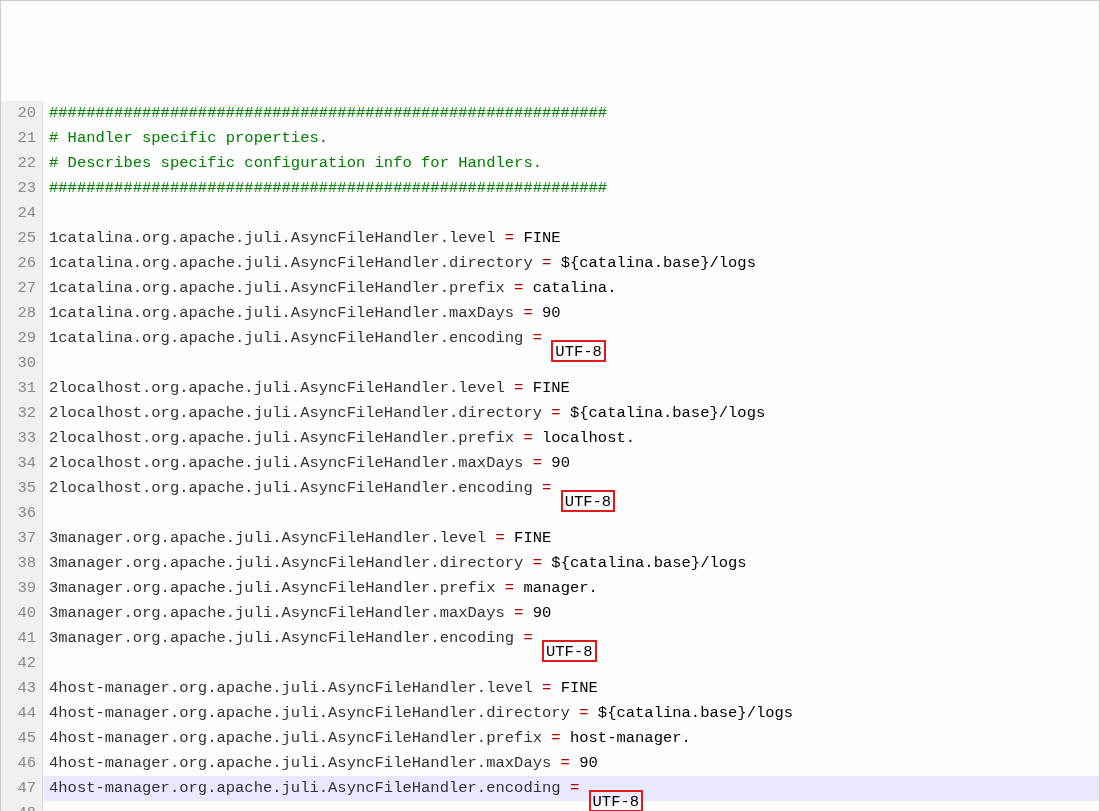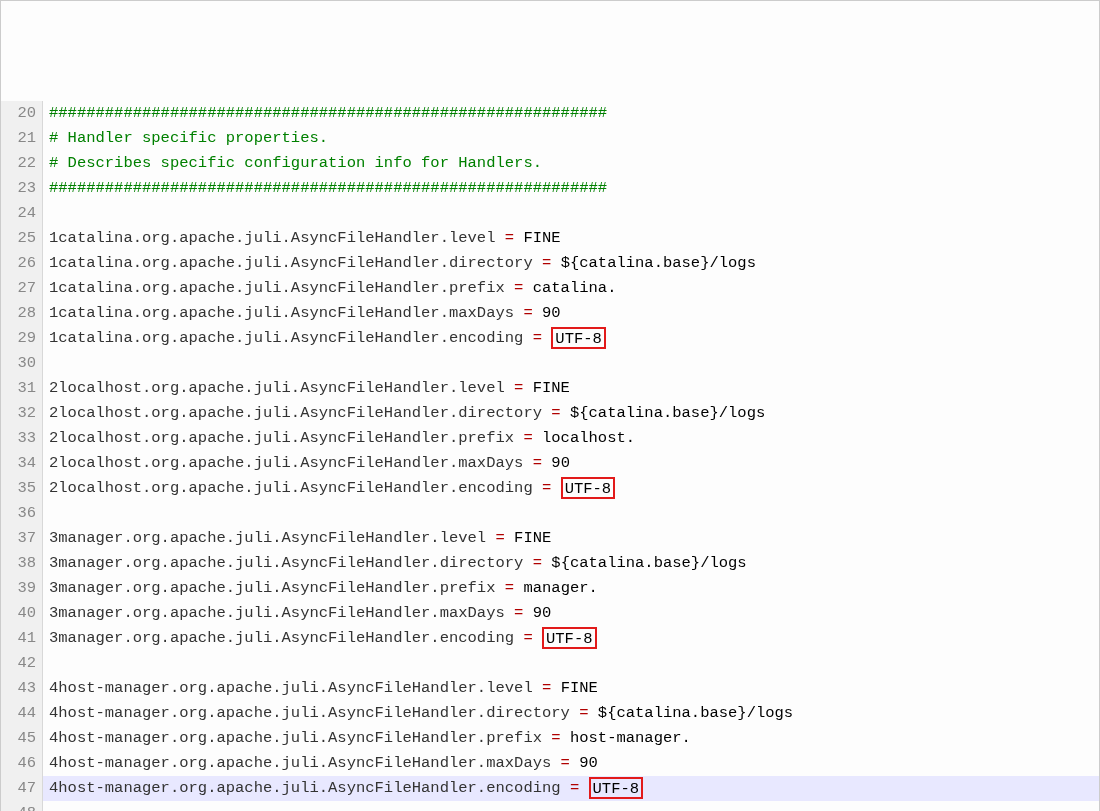--- a/index.html
+++ b/index.html
@@ -44,21 +44,21 @@
   .key { color: #333; margin-top: 12px; }
   .op { color: #b00000; font-weight: 500;}
   .val { color: #000000; }
   .box {
     border: 2px solid #e21a1a;
     padding: 0 2px;
     display: inline-block;
     line-height: 20px;
     height: 22px;
     vertical-align: top;
-    margin-top: 1px;
+    margin-top: 14px;
   }
 </style>
 </head>
 <body>
 
 
 
 <div class="code-area" id="code"><div class="line"><div class="gutter">20</div><div class="src"><span class="comment">############################################################</span></div></div><div class="line"><div class="gutter">21</div><div class="src"><span class="comment"># Handler specific properties.</span></div></div><div class="line"><div class="gutter">22</div><div class="src"><span class="comment"># Describes specific configuration info for Handlers.</span></div></div><div class="line"><div class="gutter">23</div><div class="src"><span class="comment">############################################################</span></div></div><div class="line"><div class="gutter">24</div><div class="src">&nbsp;</div></div><div class="line"><div class="gutter">25</div><div class="src"><span class="key">1catalina.org.apache.juli.AsyncFileHandler.level</span> <span class="op">=</span> <span class="val">FINE</span></div></div><div class="line"><div class="gutter">26</div><div class="src"><span class="key">1catalina.org.apache.juli.AsyncFileHandler.directory</span> <span class="op">=</span> <span class="val">${catalina.base}/logs</span></div></div><div class="line"><div class="gutter">27</div><div class="src"><span class="key">1catalina.org.apache.juli.AsyncFileHandler.prefix</span> <span class="op">=</span> <span class="val">catalina.</span></div></div><div class="line"><div class="gutter">28</div><div class="src"><span class="key">1catalina.org.apache.juli.AsyncFileHandler.maxDays</span> <span class="op">=</span> <span class="val">90</span></div></div><div class="line"><div class="gutter">29</div><div class="src"><span class="key">1catalina.org.apache.juli.AsyncFileHandler.encoding</span> <span class="op">=</span> <span class="val box">UTF-8</span></div></div><div class="line"><div class="gutter">30</div><div class="src">&nbsp;</div></div><div class="line"><div class="gutter">31</div><div class="src"><span class="key">2localhost.org.apache.juli.AsyncFileHandler.level</span> <span class="op">=</span> <span class="val">FINE</span></div></div><div class="line"><div class="gutter">32</div><div class="src"><span class="key">2localhost.org.apache.juli.AsyncFileHandler.directory</span> <span class="op">=</span> <span class="val">${catalina.base}/logs</span></div></div><div class="line"><div class="gutter">33</div><div class="src"><span class="key">2localhost.org.apache.juli.AsyncFileHandler.prefix</span> <span class="op">=</span> <span class="val">localhost.</span></div></div><div class="line"><div class="gutter">34</div><div class="src"><span class="key">2localhost.org.apache.juli.AsyncFileHandler.maxDays</span> <span class="op">=</span> <span class="val">90</span></div></div><div class="line"><div class="gutter">35</div><div class="src"><span class="key">2localhost.org.apache.juli.AsyncFileHandler.encoding</span> <span class="op">=</span> <span class="val box">UTF-8</span></div></div><div class="line"><div class="gutter">36</div><div class="src">&nbsp;</div></div><div class="line"><div class="gutter">37</div><div class="src"><span class="key">3manager.org.apache.juli.AsyncFileHandler.level</span> <span class="op">=</span> <span class="val">FINE</span></div></div><div class="line"><div class="gutter">38</div><div class="src"><span class="key">3manager.org.apache.juli.AsyncFileHandler.directory</span> <span class="op">=</span> <span class="val">${catalina.base}/logs</span></div></div><div class="line"><div class="gutter">39</div><div class="src"><span class="key">3manager.org.apache.juli.AsyncFileHandler.prefix</span> <span class="op">=</span> <span class="val">manager.</span></div></div><div class="line"><div class="gutter">40</div><div class="src"><span class="key">3manager.org.apache.juli.AsyncFileHandler.maxDays</span> <span class="op">=</span> <span class="val">90</span></div></div><div class="line"><div class="gutter">41</div><div class="src"><span class="key">3manager.org.apache.juli.AsyncFileHandler.encoding</span> <span class="op">=</span> <span class="val box">UTF-8</span></div></div><div class="line"><div class="gutter">42</div><div class="src">&nbsp;</div></div><div class="line"><div class="gutter">43</div><div class="src"><span class="key">4host-manager.org.apache.juli.AsyncFileHandler.level</span> <span class="op">=</span> <span class="val">FINE</span></div></div><div class="line"><div class="gutter">44</div><div class="src"><span class="key">4host-manager.org.apache.juli.AsyncFileHandler.directory</span> <span class="op">=</span> <span class="val">${catalina.base}/logs</span></div></div><div class="line"><div class="gutter">45</div><div class="src"><span class="key">4host-manager.org.apache.juli.AsyncFileHandler.prefix</span> <span class="op">=</span> <span class="val">host-manager.</span></div></div><div class="line"><div class="gutter">46</div><div class="src"><span class="key">4host-manager.org.apache.juli.AsyncFileHandler.maxDays</span> <span class="op">=</span> <span class="val">90</span></div></div><div class="line cur"><div class="gutter">47</div><div class="src"><span class="key">4host-manager.org.apache.juli.AsyncFileHandler.encoding</span> <span class="op">=</span> <span class="val box">UTF-8</span></div></div><div class="line"><div class="gutter">48</div><div class="src">&nbsp;</div></div></div>
 
 

